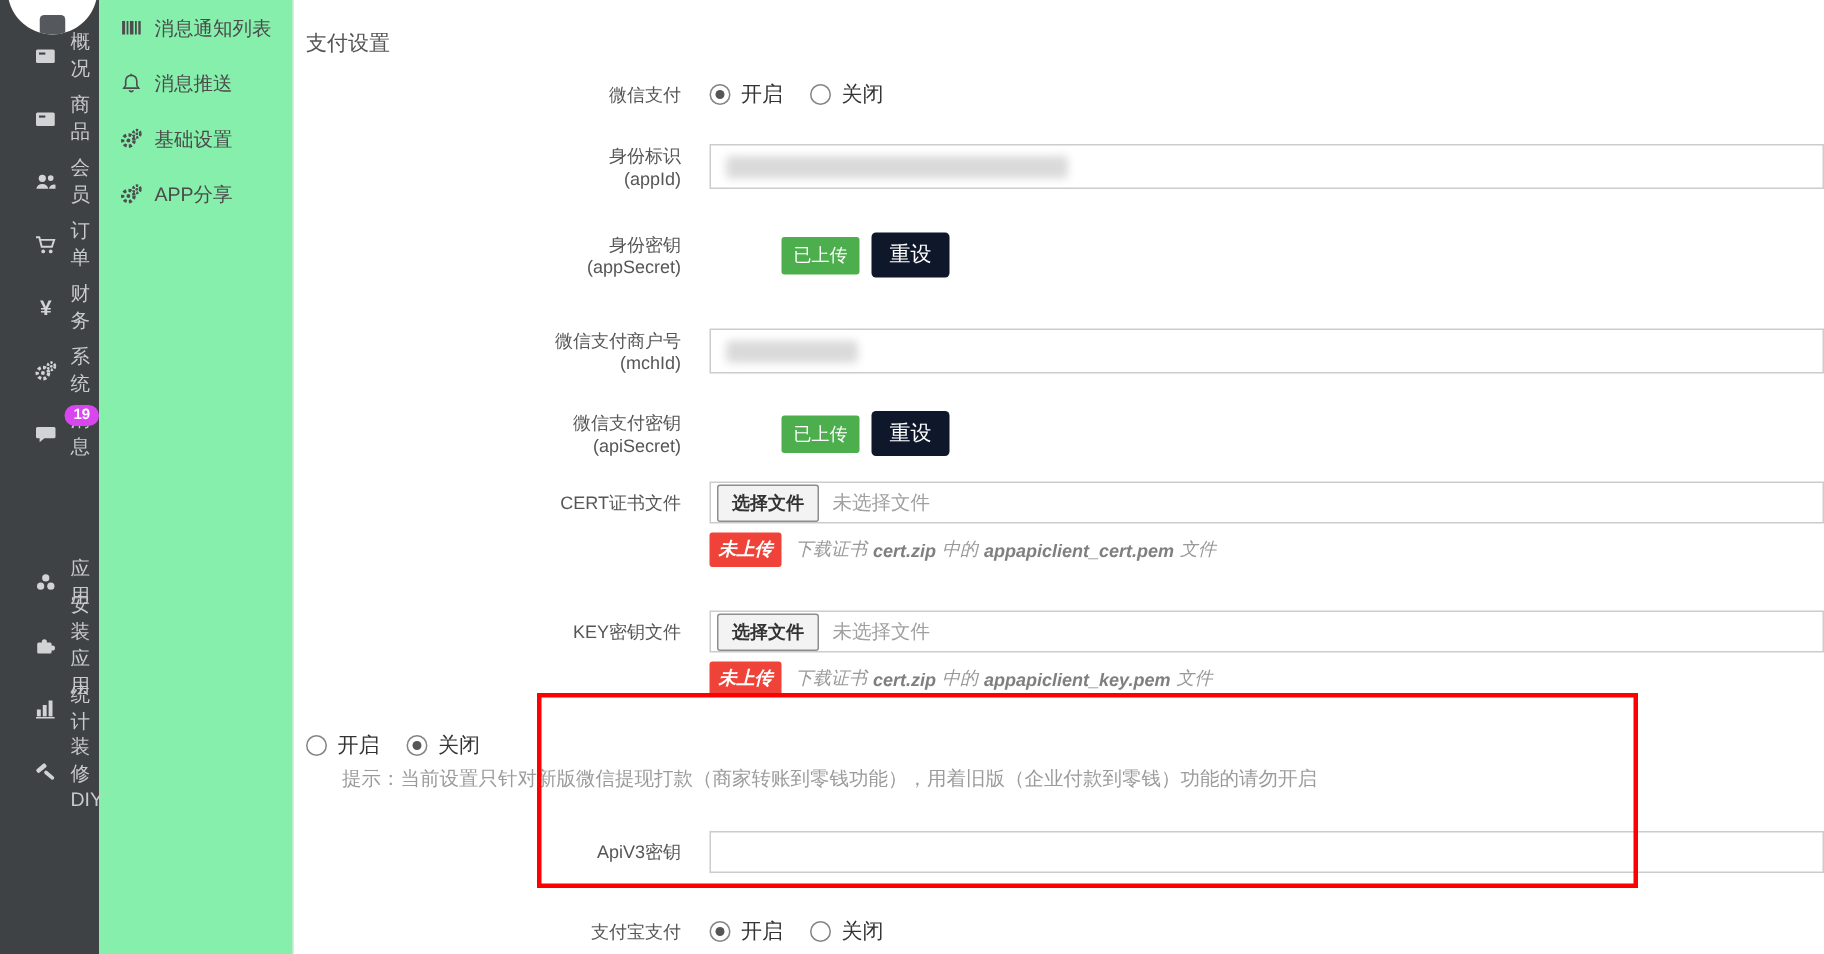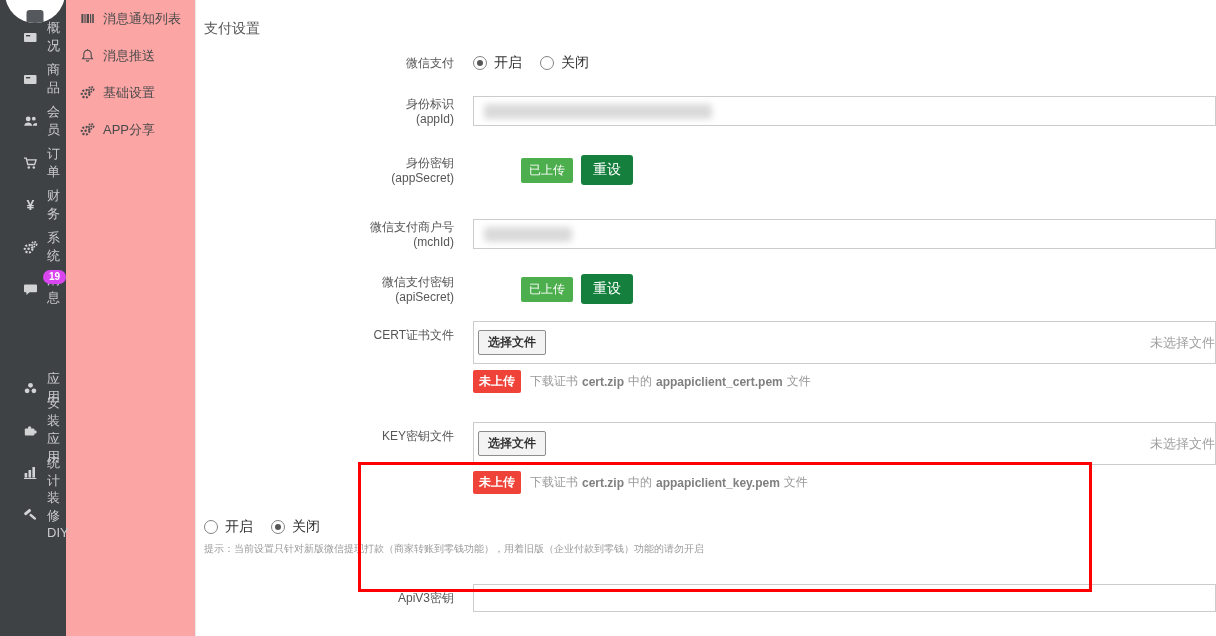--- a/index.html
+++ b/index.html
@@ -13,21 +13,21 @@
   .avatar::after { content:""; position:absolute; bottom:0; left:50%; transform:translateX(-50%); width:17px; height:13px; background:#55585c; border-radius:3px 3px 0 0; }
   .nav { padding-top:16px; }
   .s-item { height:42px; display:flex; align-items:center; padding-left:23px; color:#c9cacc; font-size:13px; position:relative; cursor:pointer; }
   .s-item .icon { width:15px; height:15px; margin-right:9px; color:#d2d3d4; display:flex; align-items:center; justify-content:center; flex-shrink:0; }
   .s-item .icon svg { display:block; }
   .yen { font-size:14px; font-weight:bold; color:#d2d3d4; }
   .nav-gap { height:57px; }
   .count-badge { position:absolute; left:43px; top:2px; background:#d946ef; color:#fff; font-size:10px; font-weight:bold; padding:2px 6px; border-radius:9px; line-height:10px; }
 
   
-  .submenu { width:130px; flex-shrink:0; background:#fca5a5; border-right:1px solid #e8e8e8; padding-top:0; }
+  .submenu { width:130px; flex-shrink:0; background:#86efac; border-right:1px solid #e8e8e8; padding-top:0; }
   .m-item { height:37px; display:flex; align-items:center; padding-left:14px; color:#4a4a4a; font-size:13px; cursor:pointer; }
   .m-item .icon { width:15px; height:15px; margin-right:8px; color:#4d4d4d; display:flex; align-items:center; justify-content:center; flex-shrink:0; }
 
   
   .main { flex:1; min-width:0; padding:20px 0 0 8px; }
   .page-title { font-size:14px; color:#555; height:16px; }
   .row { display:flex; align-items:flex-start; }
   .lbl { width:269px; flex-shrink:0; text-align:right; padding-right:19px; font-size:12px; color:#565656; line-height:15px; }
   .pt3 { padding-top:3px; } .pt1 { padding-top:1px; } .pt7 { padding-top:7px; }
   .ctl { flex:1; min-width:0; }
@@ -38,29 +38,29 @@
   .radio { width:14px; height:14px; border:1px solid #848484; border-radius:50%; background:#fff; position:relative; margin-right:7px; flex-shrink:0; }
   .radio.checked::after { content:""; position:absolute; left:3px; top:3px; right:3px; bottom:3px; background:#565656; border-radius:50%; }
 
   .text-box { height:30px; border:1px solid #ccc; background:#fff; width:100%; display:flex; align-items:center; padding-left:10px; }
   .blur-blob { height:15px; background:#dadada; border-radius:3px; filter:blur(3px); }
   .w-appid { width:228px; } .w-mchid { width:88px; }
   input.text-input { height:28px; border:1px solid #ccc; background:#fff; width:100%; padding:0 10px; font-size:13px; color:#333; outline:none; }
 
   .badge-row { display:flex; align-items:center; height:30px;padding-left:48px; }
   .badge-success { background:#4cae4c; color:#fff; font-size:12px; padding:4px 8px; border-radius:2px; margin-right:8px; }
-  .btn-danger { background:#15803d; color:#fff; font-size:14px; padding:6px 12px; border-radius:3px; border:none; cursor:pointer; }
-
-  .file-box { height:43px; border:1px solid #ccc; background:#fff; width:100%; display:flex; align-items:center; padding-left:4px;justify-content:space-between; }
+  .btn-danger { background:#0f172a; color:#fff; font-size:14px; padding:6px 12px; border-radius:3px; border:none; cursor:pointer; }
+
+  .file-box { height:28px; border:1px solid #ccc; background:#fff; width:100%; display:flex; align-items:center; padding-left:4px; }
   .file-btn { border:1px solid #8d8d8d; background:#f3f3f3; color:#333; font-size:12px; font-weight:bold; padding:3px 9px; border-radius:2px; margin-right:9px; cursor:pointer; white-space:nowrap; }
   .file-status { color:#a0a0a0; font-size:13px; }
-  .hint-line { margin-top:6px; display:flex; align-items:center; font-size:12px; color:#999; }
+  .hint-line { margin-top:6px; display:flex; align-items:center; font-size:12px; color:#999;font-style:italic; }
   .badge-danger { background:#ef4238; color:#fff; font-size:12px; font-weight:bold; padding:3px 6px; border-radius:2px; margin-right:9px; }
   .fname { font-weight:bold; color:#7f7f7f; margin:0 4px; }
-  .v3-hint { margin-top:5px; font-size:10px; color:#9b9b9b; line-height:14px; }
+  .v3-hint { margin-top:5px; font-size:13px; color:#9b9b9b; line-height:14px;margin-left:24px; }
 
   .m17{margin-top:17px}.m23{margin-top:23px}.m28{margin-top:28px}.m33{margin-top:33px}
   .m24{margin-top:24px}.m16{margin-top:16px}.m29{margin-top:29px}
 
   .highlight-box { position:absolute; left:358px; top:462px; width:734px; height:130px; border:3px solid #ff0000; pointer-events:none; }
 </style>
 </head>
 <body>
 
 <div class="page">

